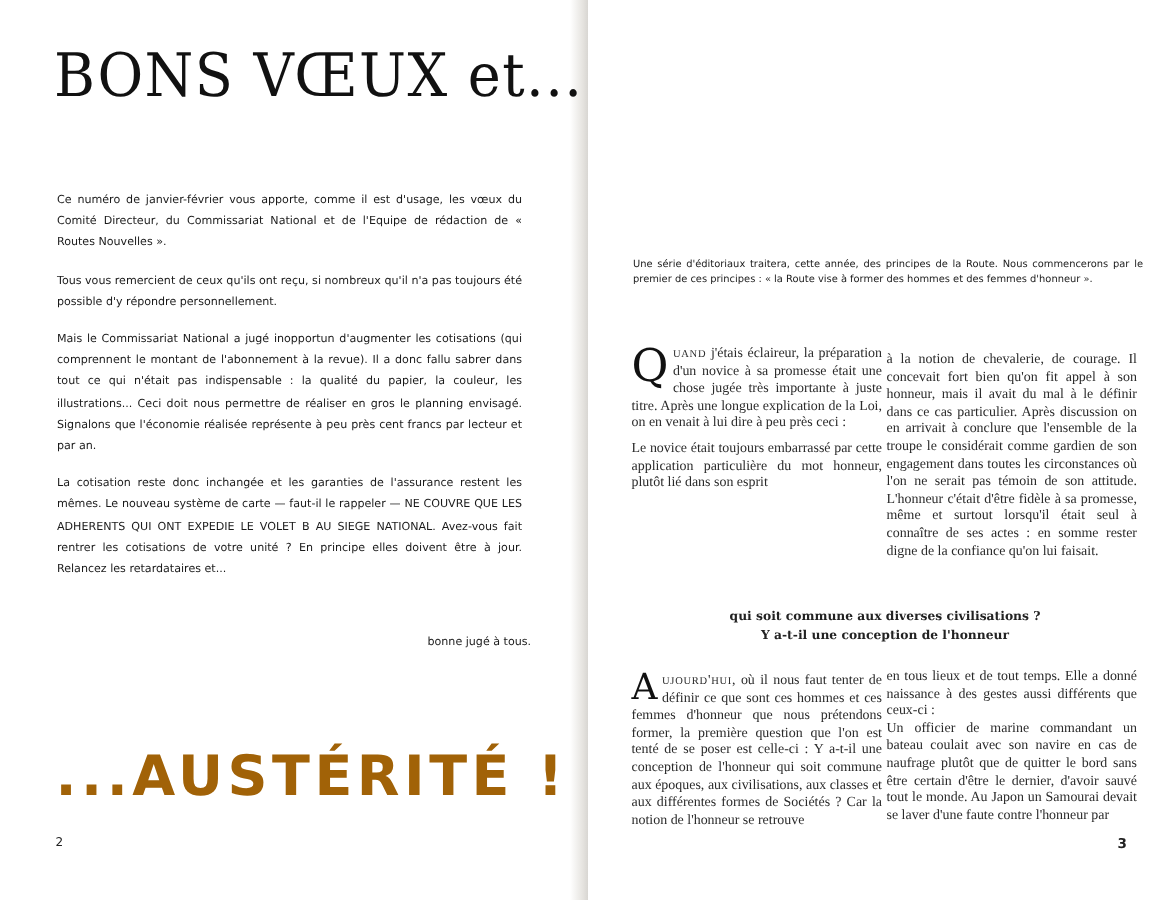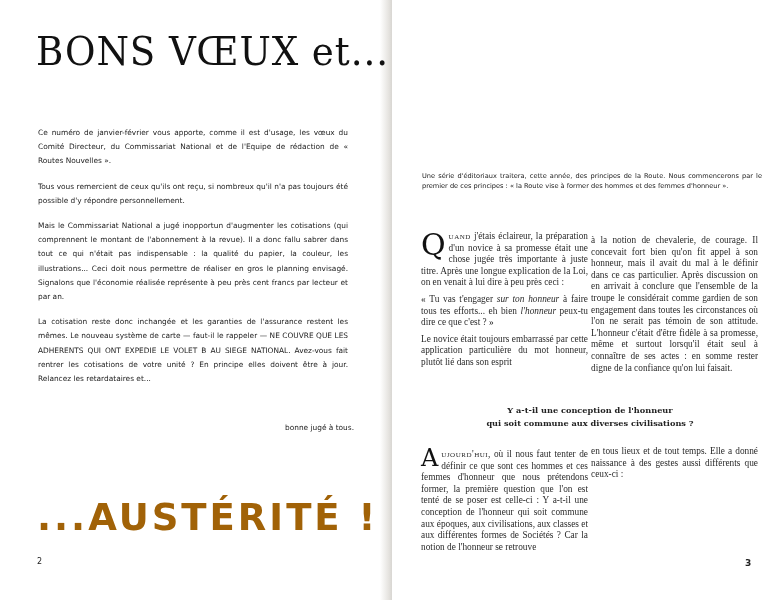--- a/index.html
+++ b/index.html
@@ -53,34 +53,34 @@
 </div>
 
 <div class="page" id="right-page">
   
 </div>
 
 <div class="lead">Une série d'éditoriaux traitera, cette année, des principes de la Route. Nous commencerons par le premier de ces principes : « la Route vise à former des hommes et des femmes d'honneur ».</div>
 
 <div class="col" id="col1">
   <p><span class="dropcap">Q</span><span class="sc">uand</span><span> j'étais éclaireur, la préparation d'un novice à sa promesse était une chose jugée très importante à juste titre. Après une longue explication de la Loi, on en venait à lui dire à peu près ceci :</span></p>
-  <p><span>« Tu vas t'engager </span><em>sur ton honneur</em><span> à faire tous tes efforts... eh bien </span><em>l'honneur</em><span> peux-tu dire ce que c'est ? »</span></p>
   <p>Le novice était toujours embarrassé par cette application particulière du mot honneur, plutôt lié dans son esprit</p>
 </div>
 
 <div class="col" id="col2">
   <p>à la notion de chevalerie, de courage. Il concevait fort bien qu'on fit appel à son honneur, mais il avait du mal à le définir dans ce cas particulier. Après discussion on en arrivait à conclure que l'ensemble de la troupe le considérait comme gardien de son engagement dans toutes les circonstances où l'on ne serait pas témoin de son attitude. L'honneur c'était d'être fidèle à sa promesse, même et surtout lorsqu'il était seul à connaître de ses actes : en somme rester digne de la confiance qu'on lui faisait.</p>
 </div>
 
 <div class="subhead">
+  <div>qui soit commune aux diverses civilisations ?</div>
   <div>Y a-t-il une conception de l'honneur</div>
-  <div>qui soit commune aux diverses civilisations ?</div>
 </div>
 
 <div class="col" id="col3">
   <p><span class="dropcap a">A</span><span class="sc">ujourd'hui</span><span>, où il nous faut tenter de définir ce que sont ces hommes et ces femmes d'honneur que nous prétendons former, la première question que l'on est tenté de se poser est celle-ci : Y a-t-il une conception de l'honneur qui soit commune aux époques, aux civilisations, aux classes et aux différentes formes de Sociétés ? Car la notion de l'honneur se retrouve</span></p>
 </div>
 
 <div class="col" id="col4">
   <p style="margin-bottom:0">en tous lieux et de tout temps. Elle a donné naissance à des gestes aussi différents que ceux-ci :</p>
+  <p>Un officier de marine commandant un bateau coulait avec son navire en cas de naufrage plutôt que de quitter le bord sans être certain d'être le dernier, d'avoir sauvé tout le monde. Au Japon un Samourai devait se laver d'une faute contre l'honneur par</p>
 </div>
 
 <div class="pagenum" id="page-num-right">3</div>
 
 </body></html>

